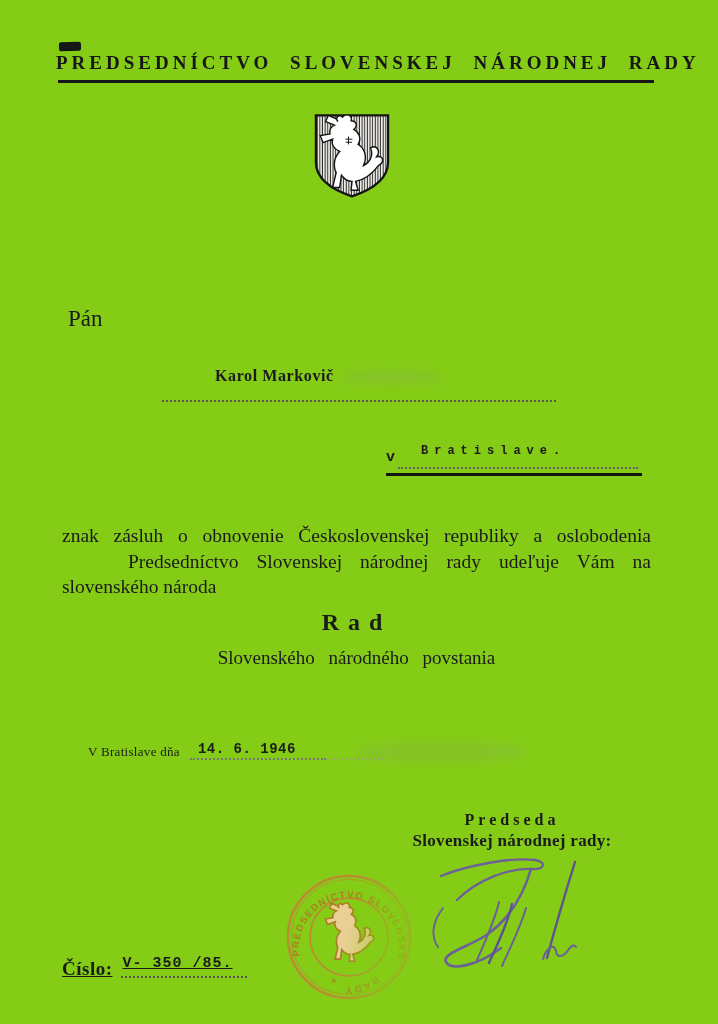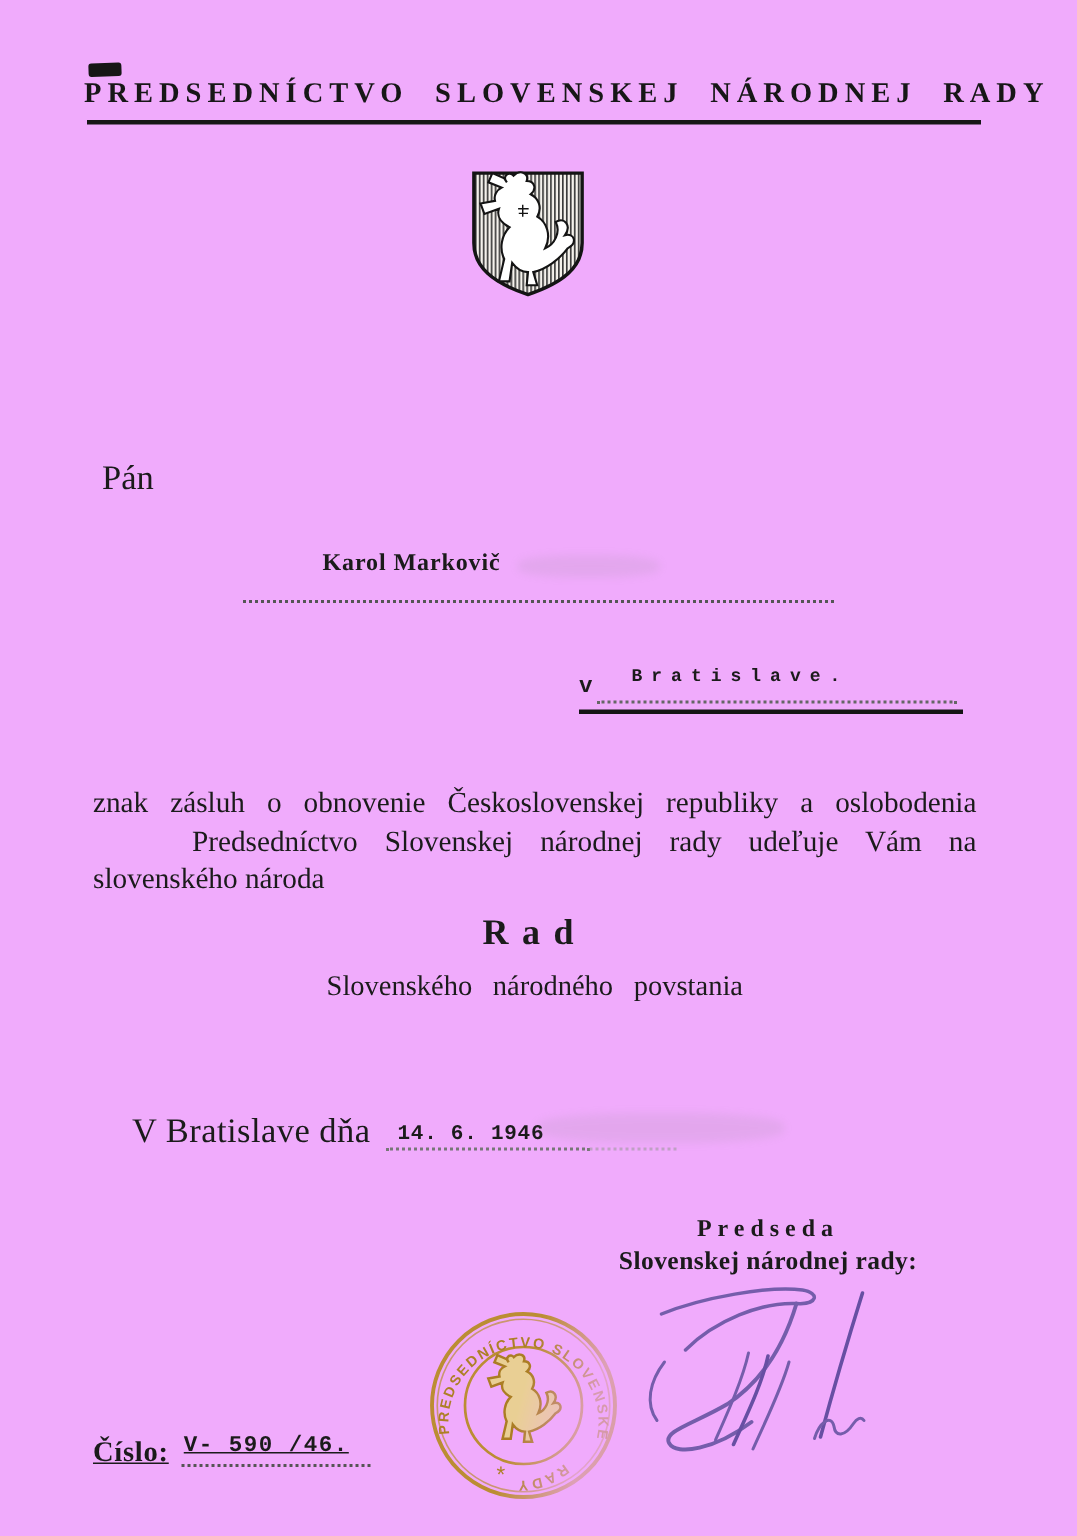--- a/index.html
+++ b/index.html
@@ -1,18 +1,18 @@
 <!DOCTYPE html>
 <html><head>
 <meta charset="utf-8">
 <style>
   html,body{margin:0;padding:0;background:#e8e8e8;}
   .page{
     position:relative;width:718px;height:1024px;margin:0 auto;
-    background:#f0abfc;overflow:hidden;
+    background:#84cc16;overflow:hidden;
     font-family:"Liberation Serif",serif;color:#1b1b1b;
   }
   
   .ink-blot{position:absolute;left:59px;top:42px;width:22px;height:9px;
     background:#161616;border-radius:2px;transform:rotate(-2deg);}
   .header-title{
     position:absolute;left:56px;width:600px;top:52px;text-align:center;
     font-weight:bold;font-size:19px;letter-spacing:4px;word-spacing:9px;
     white-space:nowrap;color:#171717;
   }
@@ -48,21 +48,21 @@
   .award-subtitle{position:absolute;left:62px;top:647px;width:589px;text-align:center;
     font-size:19px;word-spacing:9px;}
   .award-class-row{position:absolute;left:62px;top:677px;width:589px;text-align:center;
     padding-left:64px;box-sizing:border-box;font-size:19px;}
   .typed{font-family:"Liberation Mono",monospace;font-weight:bold;}
   .class-val{font-size:16px;letter-spacing:2px;margin-right:14px;}
   .num-label{font-size:13px;position:relative;top:-4px;margin-left:12px;}
   .num-val{font-size:15px;margin-left:6px;}
   
   .date-row{position:absolute;left:88px;top:741px;display:flex;align-items:flex-end;}
-  .date-label{font-size:23px;letter-spacing:.3px;}
+  .date-label{font-size:13px;letter-spacing:.3px;}
   .date-field{width:128px;margin-left:10px;border-bottom:2px dotted #777;
     padding:0 0 1px 8px;font-size:14px;letter-spacing:.5px;}
   .date-field-tail{width:58px;border-bottom:2px dotted #999;opacity:.55;height:14px;}
   
   .signer{position:absolute;left:412px;top:811px;width:200px;text-align:center;}
   .signer-title{font-weight:bold;font-size:16px;letter-spacing:4px;}
   .signer-org{font-weight:bold;font-size:17px;margin-top:2px;letter-spacing:.3px;white-space:nowrap;}
   
   .seal{position:absolute;left:283px;top:870px;width:132px;height:135px;
     -webkit-mask-image:linear-gradient(105deg,#000 48%,rgba(0,0,0,.35) 78%,rgba(0,0,0,.5) 100%);
@@ -164,16 +164,16 @@
     <path d="M30,62 C20,75 17,90 25,101" stroke-width="2"></path>
     <path d="M64,114 C72,96 82,74 86,56" stroke-width="2"></path>
     <path d="M76,117 C84,99 95,77 99,58" stroke-width="2.4" stroke="#5c489c"></path>
     <path d="M89,120 C97,102 108,80 113,62" stroke-width="2"></path>
     <path d="M162,16 C152,48 141,86 134,112" stroke-width="2.4" stroke="#5c489c"></path>
     <path d="M130,113 C133,103 141,96 143,105 C144,112 150,112 156,103 C158,100 161,98 163,101" stroke-width="2"></path>
   </svg>
 
   <div class="ref-row">
     <span class="ref-label">Číslo:</span>
-    <span class="ref-value typed">V- 590 /46.</span>
+    <span class="ref-value typed">V- 350 /85.</span>
   </div>
 
 </div>
 
 </body></html>

